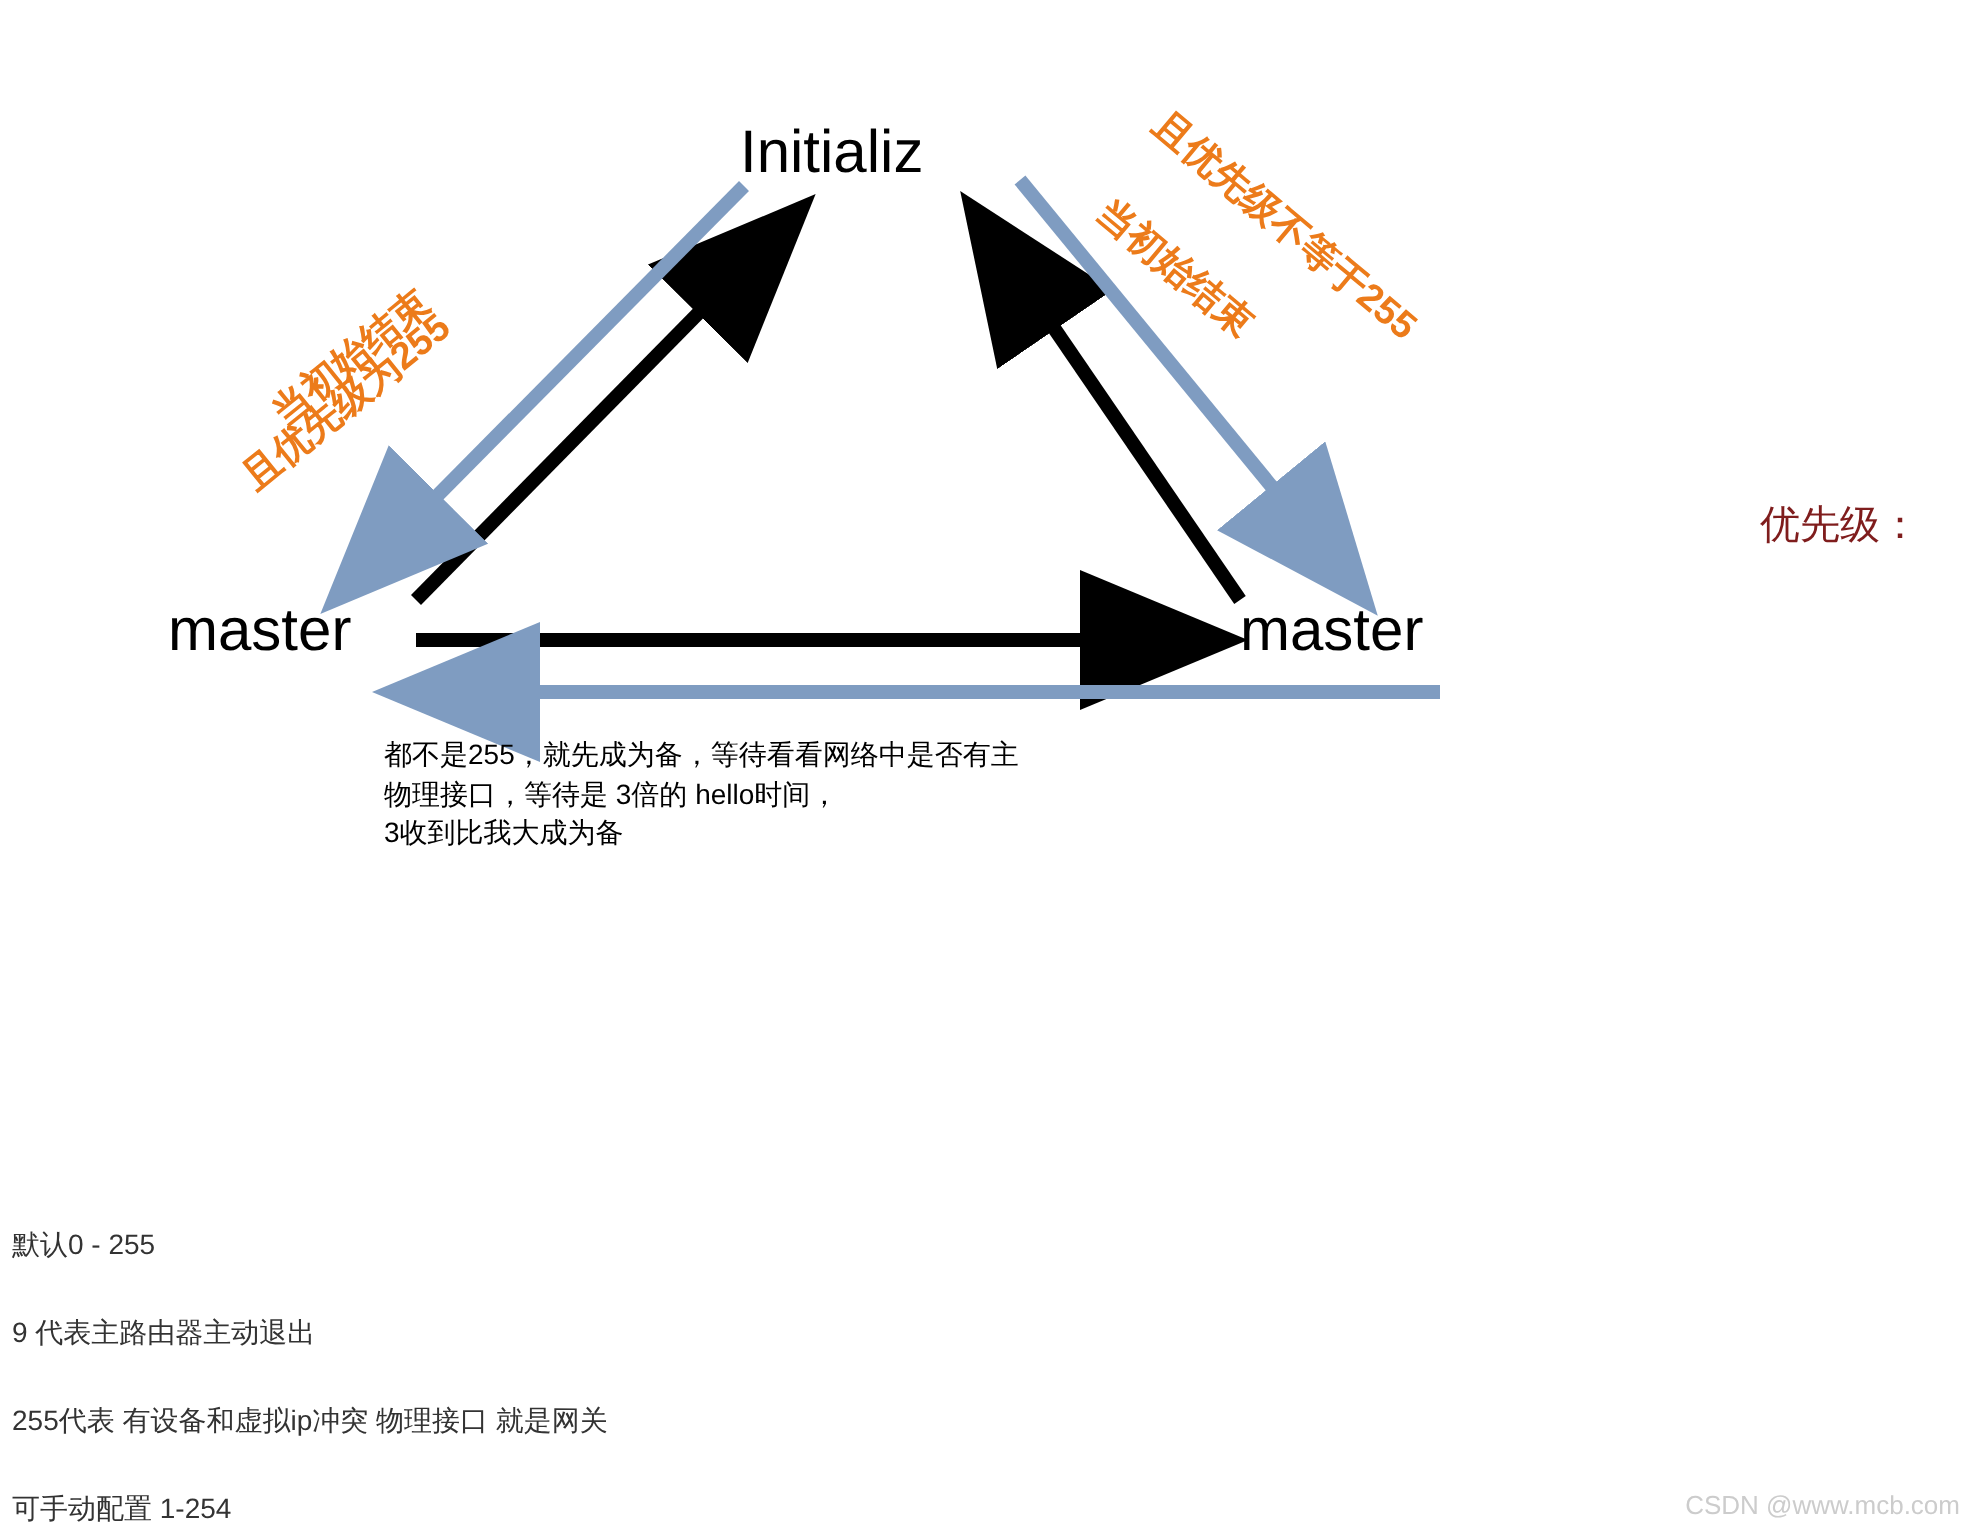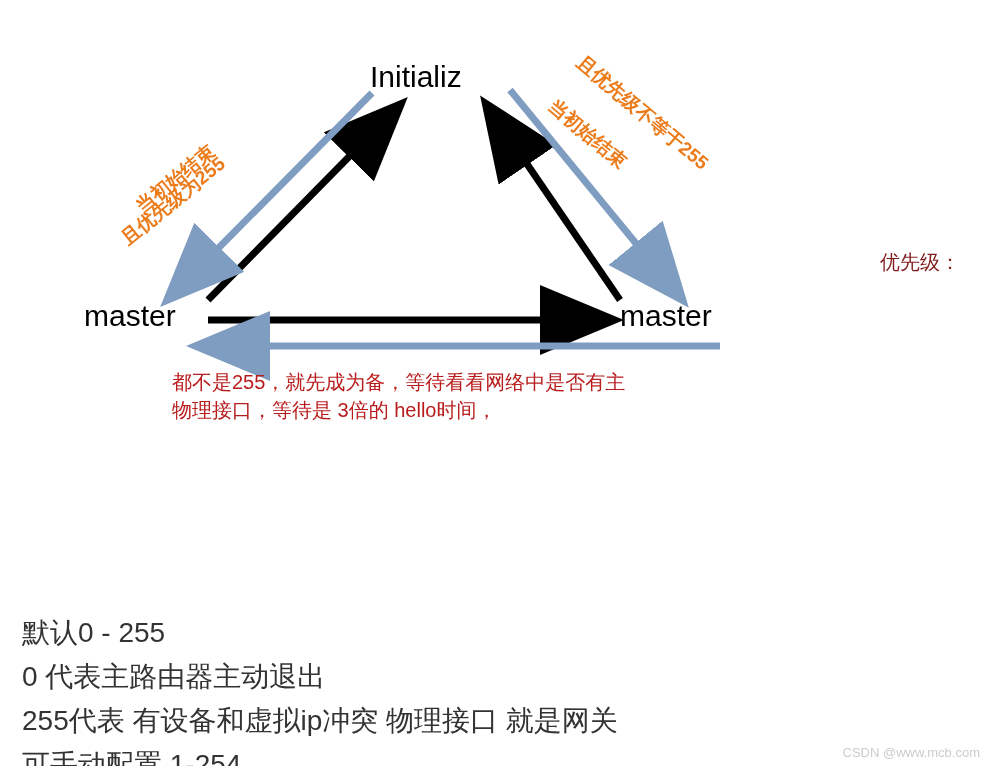--- a/index.html
+++ b/index.html
@@ -33,39 +33,38 @@
       color: #ec7b1a;
       white-space: nowrap;
     }
     .edge-left-l1 { top: 166px; left: 128px; transform: rotate(-39deg); }
     .edge-left-l2 { top: 188px; left: 110px; transform: rotate(-39deg); }
     .edge-right-l1 { top: 121px; left: 540px; transform: rotate(40deg); }
     .edge-right-l2 { top: 100px; left: 560px; transform: rotate(40deg); }
     .blue-text {
       position: absolute;
       top: 368px;
-      left: 172px;
-      font-size: 20px;
-      color: #b91c1c;
+      left: 192px;
+      font-size: 14px;
+      color: #000000;
       line-height: 1.4;
     }
     .side-label {
       position: absolute;
       top: 249px;
       left: 880px;
       font-size: 20px;
       color: #7f1d1d;
     }
     .bottom-text {
       position: absolute;
       left: 6px;
-      font-size: 28px;
+      font-size: 14px;
       color: #333;
       line-height: 1.5;
-      margin-left: 16px;
     }
     .bt1 { top: 612px; }
     .bt2 { top: 656px; }
     .bt3 { top: 700px; }
     .bt4 { top: 744px; }
     .watermark {
       position: absolute;
       right: 10px;
       bottom: 6px;
       font-size: 13px;
@@ -105,23 +104,24 @@
   <div class="node-label node-backup">master</div>
 
   <div class="edge-label edge-left-l1">当初始结束</div>
   <div class="edge-label edge-left-l2">且优先级为255</div>
   <div class="edge-label edge-right-l1">当初始结束</div>
   <div class="edge-label edge-right-l2">且优先级不等于255</div>
 
   <div class="blue-text">
     <div>都不是255，就先成为备，等待看看网络中是否有主</div>
     <div>物理接口，等待是 3倍的 hello时间，</div>
+    <div>3收到比我大成为备</div>
   </div>
 
   <div class="side-label">优先级：</div>
 </div>
 
 <div class="bottom-text bt1">默认0 - 255</div>
-<div class="bottom-text bt2">0 代表主路由器主动退出</div>
+<div class="bottom-text bt2">9 代表主路由器主动退出</div>
 <div class="bottom-text bt3">255代表   有设备和虚拟ip冲突     物理接口   就是网关</div>
 <div class="bottom-text bt4">可手动配置   1-254</div>
 
 <div class="watermark">CSDN @www.mcb.com</div>
 
 </body></html>

